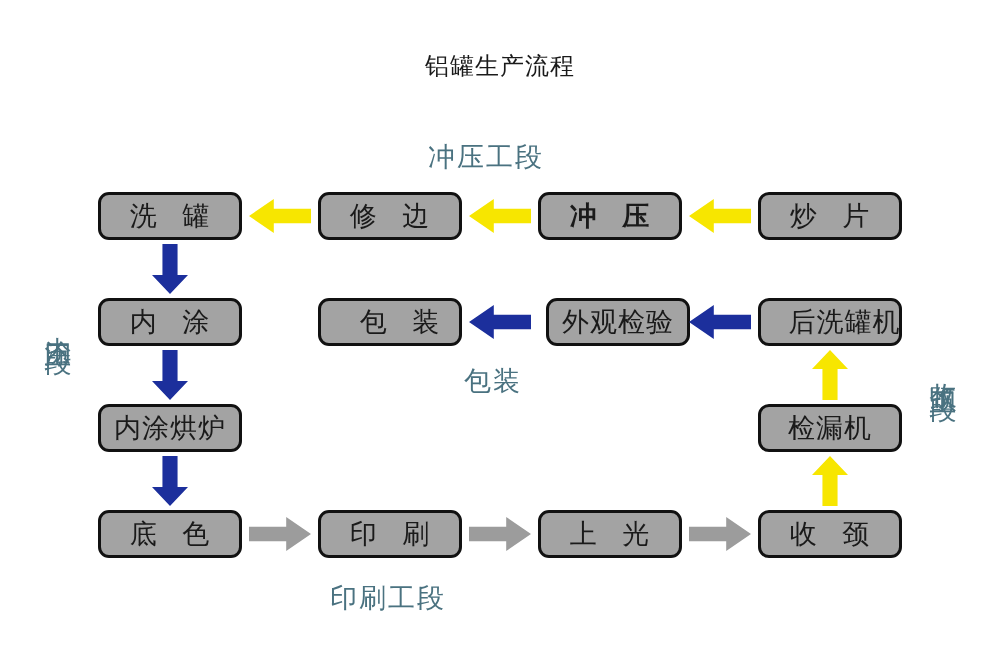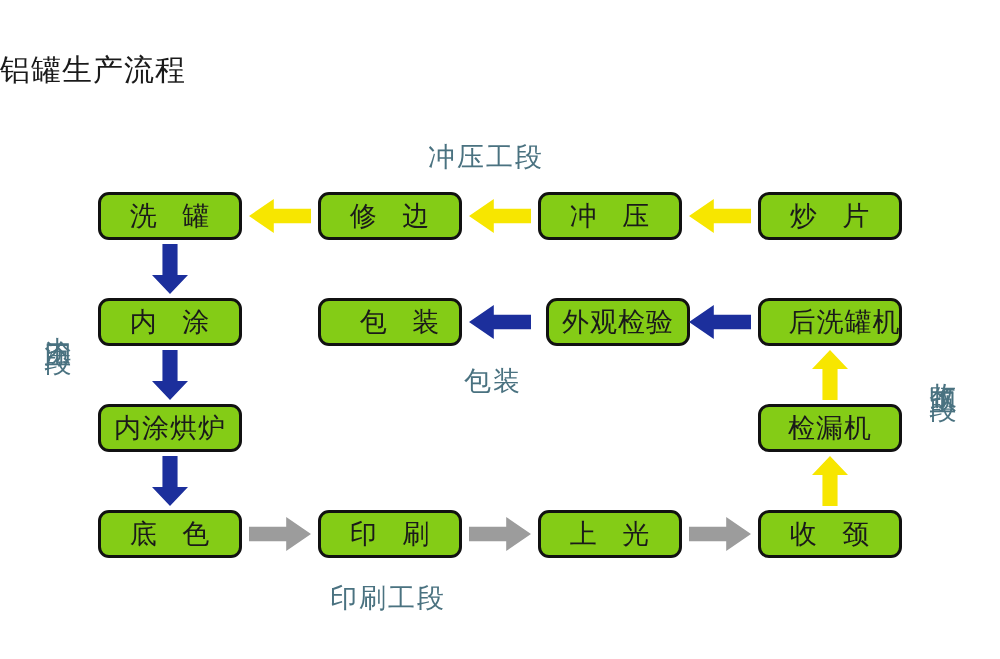--- a/index.html
+++ b/index.html
@@ -8,42 +8,42 @@
     width: 1000px;
     height: 659px;
     background: #ffffff;
     overflow: hidden;
     font-family: "Liberation Sans", "DejaVu Sans", sans-serif;
   }
   .title {
     position: absolute;
     left: 0; right: 0;
     top: 50px;
-    text-align: left;
-    font-size: 30px;
+    text-align: center;
+    font-size: 24px;
     color: #1a1a1a;
     letter-spacing: 1px;
   }
   .sec-label {
     position: absolute;
     font-size: 27px;
     letter-spacing: 2px;
     white-space: nowrap;
   }
   .sec-label.vertical {
     writing-mode: vertical-rl;
     text-orientation: upright;
     letter-spacing: 4px;
   }
   .box {
     position: absolute;
     width: 144px;
     height: 48px;
     box-sizing: border-box;
-    background: #84cc16;
+    background: #a3a3a3;
     border: 3px solid #111111;
     border-radius: 11px;
     display: flex;
     align-items: center;
     justify-content: center;
   }
   .box span {
     font-size: 27px;
     color: #1a1a1a;
     letter-spacing: 1px;
@@ -80,21 +80,21 @@
   <div class="sec-label" style="left: 464px; top: 363px; color: rgb(74, 114, 128);">包装</div>
   <div class="sec-label vertical" style="left: 925px; top: 362px; color: rgb(74, 114, 128);">收颈工段</div>
   <div class="sec-label" style="left: 330px; top: 580px; color: rgb(74, 114, 128);">印刷工段</div>
 
   <div class="box" style="left:98px; top:192px;">
       <span>洗 罐</span>
     </div>
   <div class="box" style="left:318px; top:192px;">
       <span>修 边</span>
     </div>
-  <div class="box" style="left:538px; top:192px;">
+  <div class="box" style="left:538px; top:192px;font-weight:bold;">
       <span>冲 压</span>
     </div>
   <div class="box" style="left:758px; top:192px;">
       <span>炒 片</span>
     </div>
 
   <div class="box" style="left:98px; top:298px;">
       <span>内 涂</span>
     </div>
   <div class="box" style="left:318px; top:298px;padding-left:20px;">

